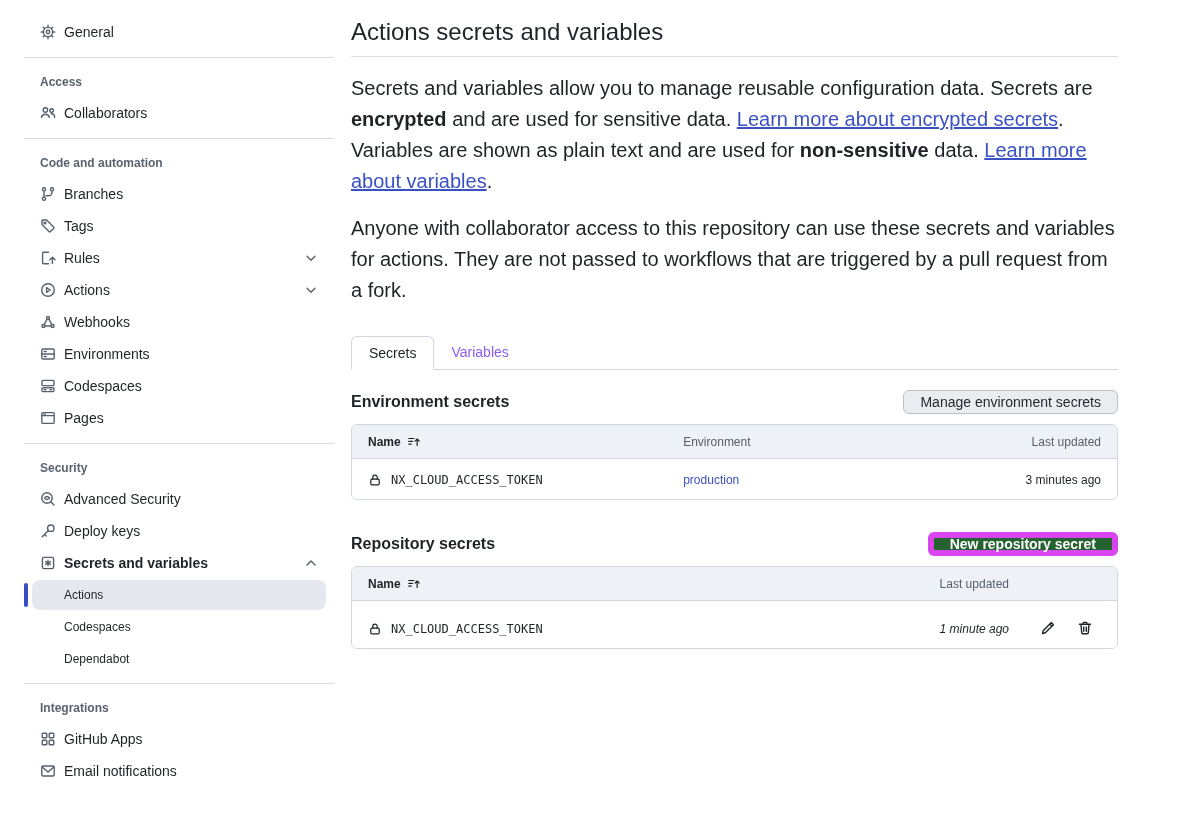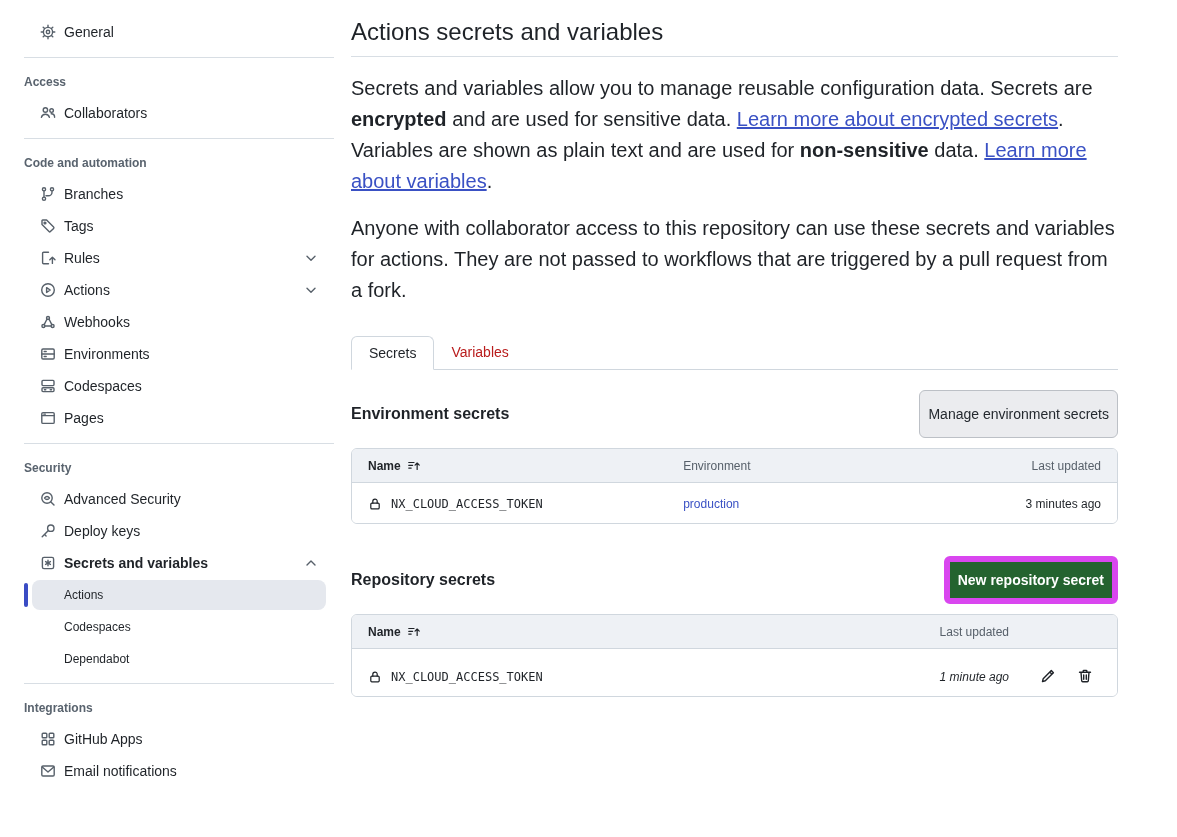--- a/index.html
+++ b/index.html
@@ -16,21 +16,21 @@
     display:flex; align-items:center; gap:8px;
     height:32px; padding-left:40px; padding-right:15px;
     font-size:14px; color:#1f2328; cursor:pointer;
   }
   .side-item .icon { width:16px; height:16px; flex:0 0 16px; display:flex; align-items:center; justify-content:center; }
   .side-item .chev { margin-left:auto; width:16px; height:16px; }
   .side-item.bold { font-weight:600;text-align:right; }
   .side-divider { border:none; border-top:1px solid #d8dee4; margin:9px 0 9px 24px; }
   .side-header {
     height:30px; display:flex; align-items:center;
-    padding-left:24px; font-size:12px; font-weight:600; color:#59636e;
+    padding-left:40px; font-size:12px; font-weight:600; color:#59636e;
   }
   .sub-item {
     position:relative; height:30px; margin:1px 8px 2px 32px;
     display:flex; align-items:center; padding-left:32px;
     font-size:12px; color:#1f2328; border-radius:8px; cursor:pointer;
   }
   .sub-item.selected { background:#e5e8ee; }
   .sub-item.selected::before {
     content:""; position:absolute; left:-8px; top:3px;
     width:4px; height:24px; border-radius:2px; background:#3a4cc4;
@@ -40,34 +40,34 @@
   
   .main { flex:1; padding:16px 59px 0 17px; }
   .page-head { border-bottom:1px solid #d8dee4; padding-bottom:9px; }
   .page-title { font-size:24px; font-weight:400; margin:0; line-height:1.3; }
   .intro { font-size:20px; line-height:1.55; margin:16px 0 0 0; max-width:767px; }
   .intro b { font-weight:600; }
   a.lnk { color:#3a51c4; text-decoration:underline; cursor:pointer; }
   
   .tabstrip { margin-top:30px; display:flex; border-bottom:1px solid #d0d7de; }
   .tab {
-    font-size:14px; padding:8px 17px; cursor:pointer; color:#b91c1c;
+    font-size:14px; padding:8px 17px; cursor:pointer; color:#8b5cf6;
   }
   .tab.active {
     color:#1f2328; background:#fff;
     border:1px solid #d0d7de; border-bottom:1px solid #fff;
     border-radius:6px 6px 0 0; margin-bottom:-1px;
   }
   
   .sec-head { display:flex; align-items:center; justify-content:space-between; margin-top:20px; }
   .sec-head.repo { margin-top:32px; }
   .sec-title { font-size:16px; font-weight:700; }
   .btn {
-    height:48px; display:inline-flex; align-items:center;
-    padding:0 8px; font-size:14px; font-weight:500;
+    height:24px; display:inline-flex; align-items:center;
+    padding:0 16px; font-size:14px; font-weight:500;
     border-radius:6px; cursor:pointer; font-family:"Liberation Sans", sans-serif;
   }
   .btn-default { background:#ebecef; color:#24292f; border:1px solid #bcc0c6; }
   .btn-primary { background:#24632f; color:#ffffff; border:6px solid #d946ef; font-weight:600; }
   
   .tbl { margin-top:10px; border:1px solid #d0d7de; border-radius:6px; overflow:hidden; }
   .tbl-head {
     display:flex; align-items:center; height:34px; padding:0 16px;
     background:#eef1f5; border-bottom:1px solid #d0d7de; font-size:12px; color:#57606a;
   }

